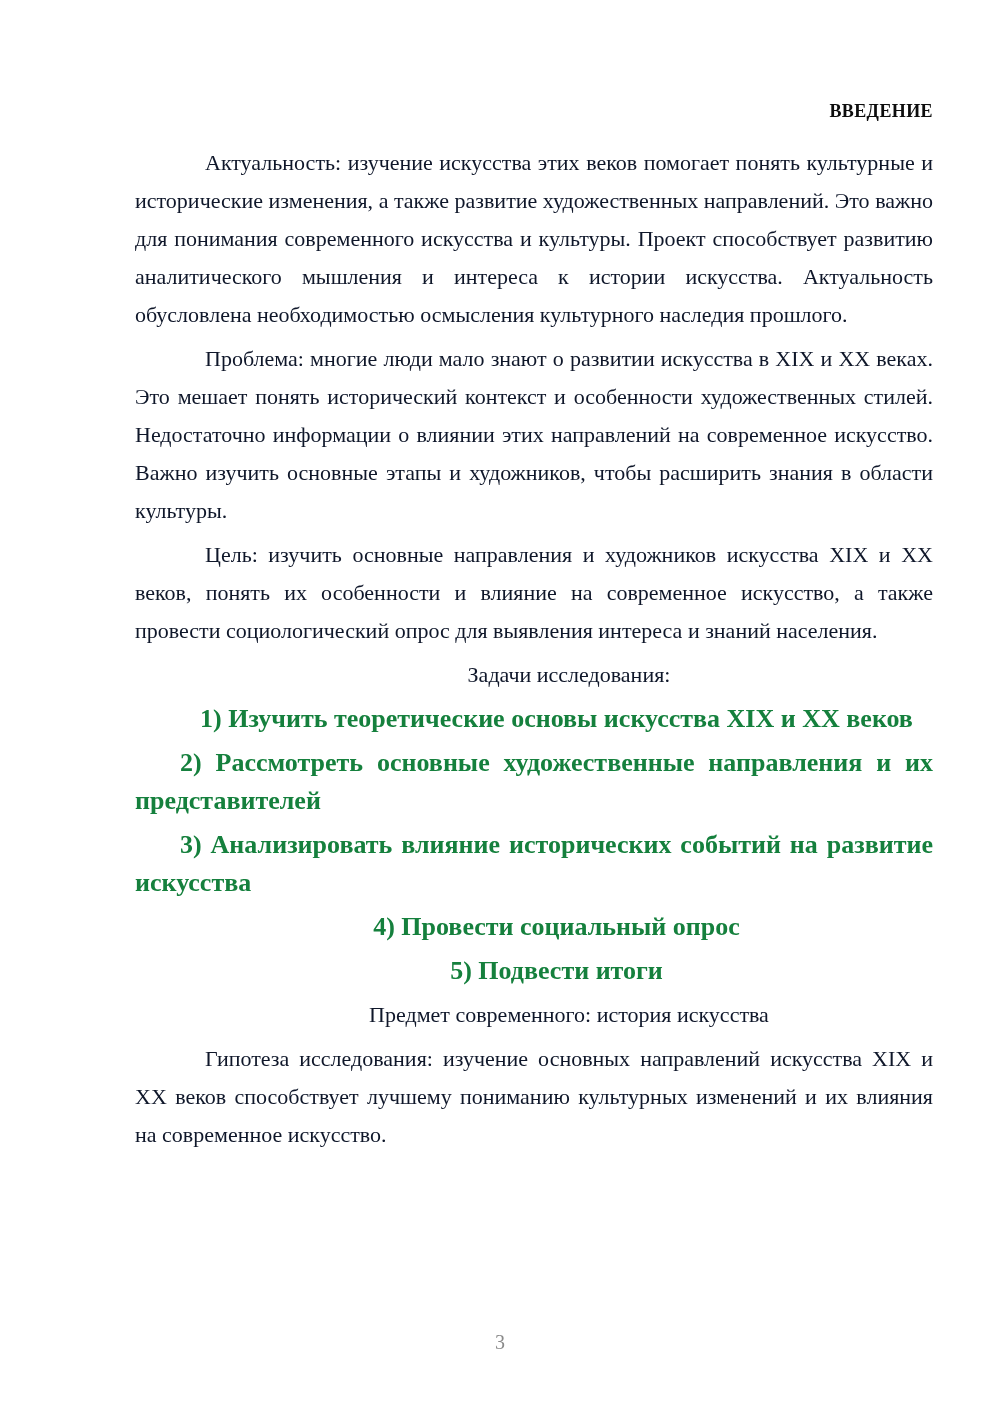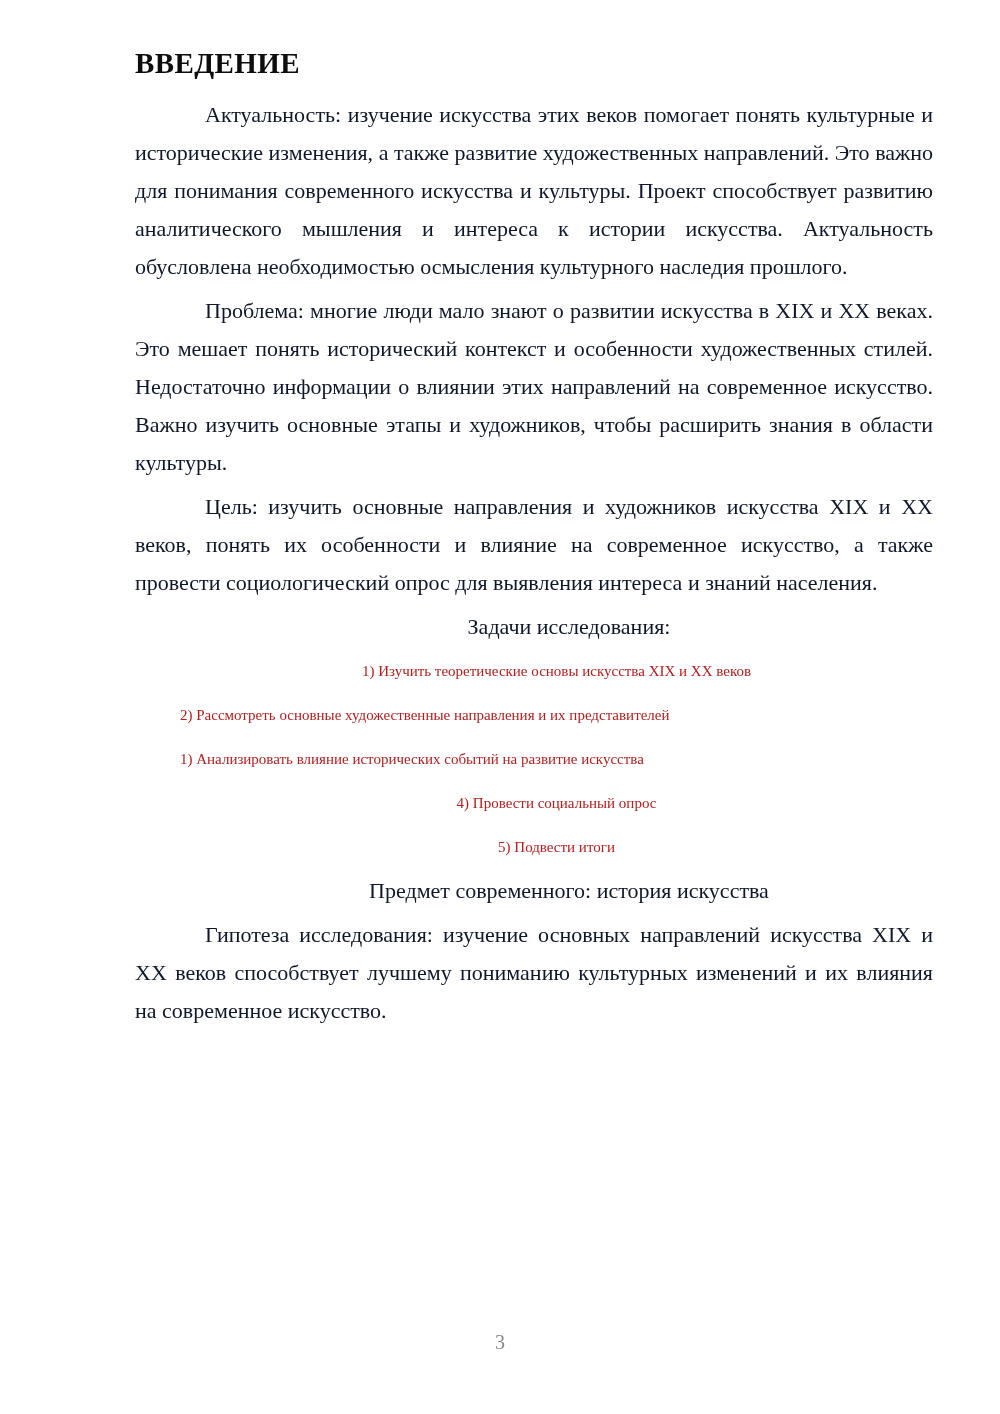--- a/index.html
+++ b/index.html
@@ -21,26 +21,26 @@
   }
 
   .content {
     position: absolute;
     left: 135px;
     top: 0;
     width: 798px;
   }
 
   .doc-title {
-    font-size: 29px;
+    font-size: 18px;
     font-weight: bold;
-    text-align: left;
+    text-align: right;
     letter-spacing: 0.4px;
     margin: 0;
-    padding-top: 48px;
+    padding-top: 96px;
     line-height: 30px;
     color: #0d0d0d;
   }
 
   .body-block {
     margin-top: 18px;
   }
 
   p.para {
     margin: 0 0 6px 0;
@@ -48,26 +48,27 @@
     line-height: 38px;
     text-align: justify;
     text-justify: inter-word;
     text-indent: 70px;
     color: #0f172a;
     hyphens: none;
   }
 
   p.list-item {
     margin: 0 0 6px 0;
-    font-size: 15px;
+    font-size: 26px;
     line-height: 38px;
     text-align: justify;
     text-justify: inter-word;
     text-indent: 45px;
-    color: #b91c1c;
+    color: #15803d;
+    font-weight: bold;
   }
 
   p.no-justify {
     text-align: center;
   }
 
   .page-number {
     position: absolute;
     left: 0;
     right: 0;
@@ -95,21 +96,21 @@
       <p class="para">Проблема: многие люди мало знают о развитии искусства в XIX и XX веках. Это мешает понять исторический контекст и особенности художественных стилей. Недостаточно информации о влиянии этих направлений на современное искусство. Важно изучить основные этапы и художников, чтобы расширить знания в области культуры.</p>
 
       <p class="para">Цель: изучить основные направления и художников искусства XIX и XX веков, понять их особенности и влияние на современное искусство, а также провести социологический опрос для выявления интереса и знаний населения.</p>
 
       <p class="para no-justify">Задачи исследования:</p>
 
       <p class="list-item no-justify">1) Изучить теоретические основы искусства XIX и XX веков</p>
 
       <p class="list-item">2) Рассмотреть основные художественные направления и их представителей</p>
 
-      <p class="list-item">1) Анализировать влияние исторических событий на развитие искусства</p>
+      <p class="list-item">3) Анализировать влияние исторических событий на развитие искусства</p>
 
       <p class="list-item no-justify">4) Провести социальный опрос</p>
 
       <p class="list-item no-justify">5) Подвести итоги</p>
 
 
       <p class="para no-justify">Предмет современного: история искусства</p>
 
       <p class="para">Гипотеза исследования: изучение основных направлений искусства XIX и XX веков способствует лучшему пониманию культурных изменений и их влияния на современное искусство.</p>
 

